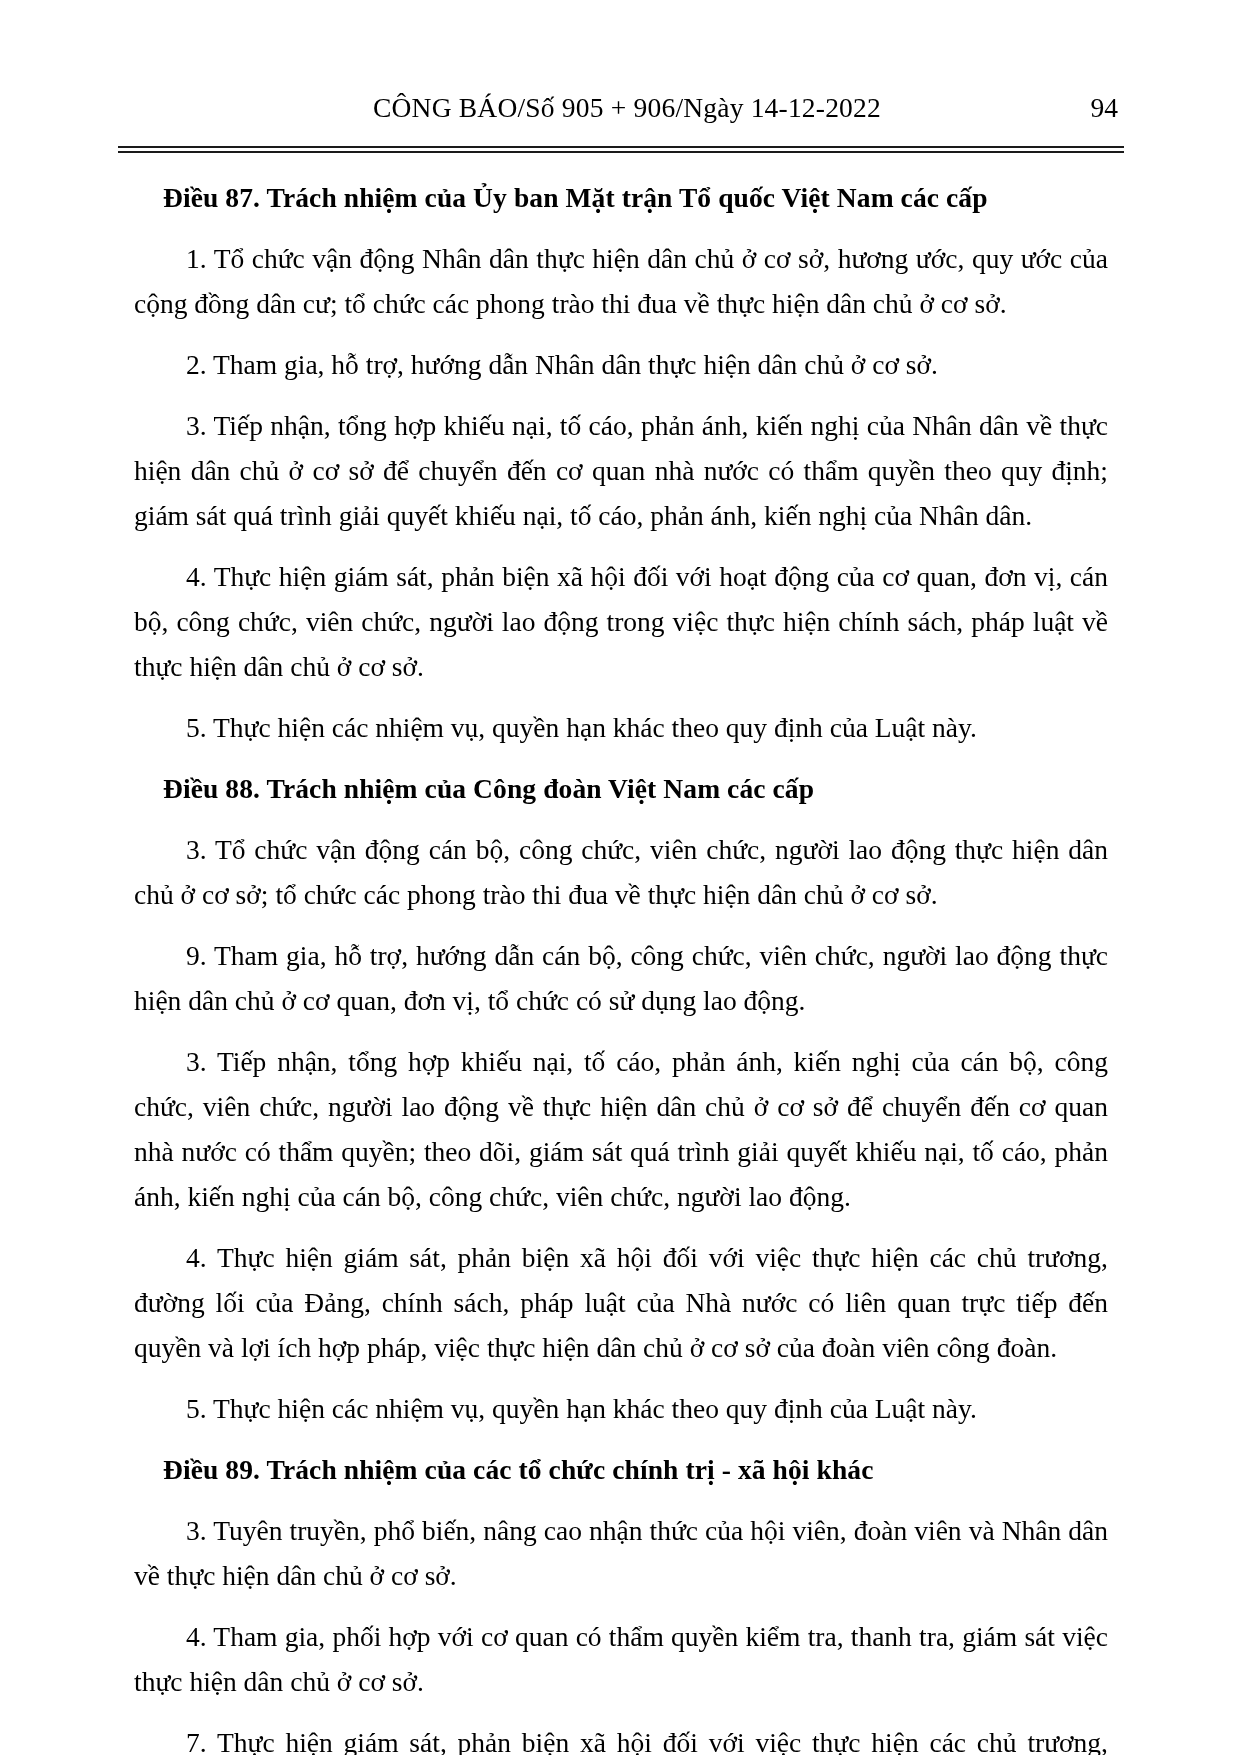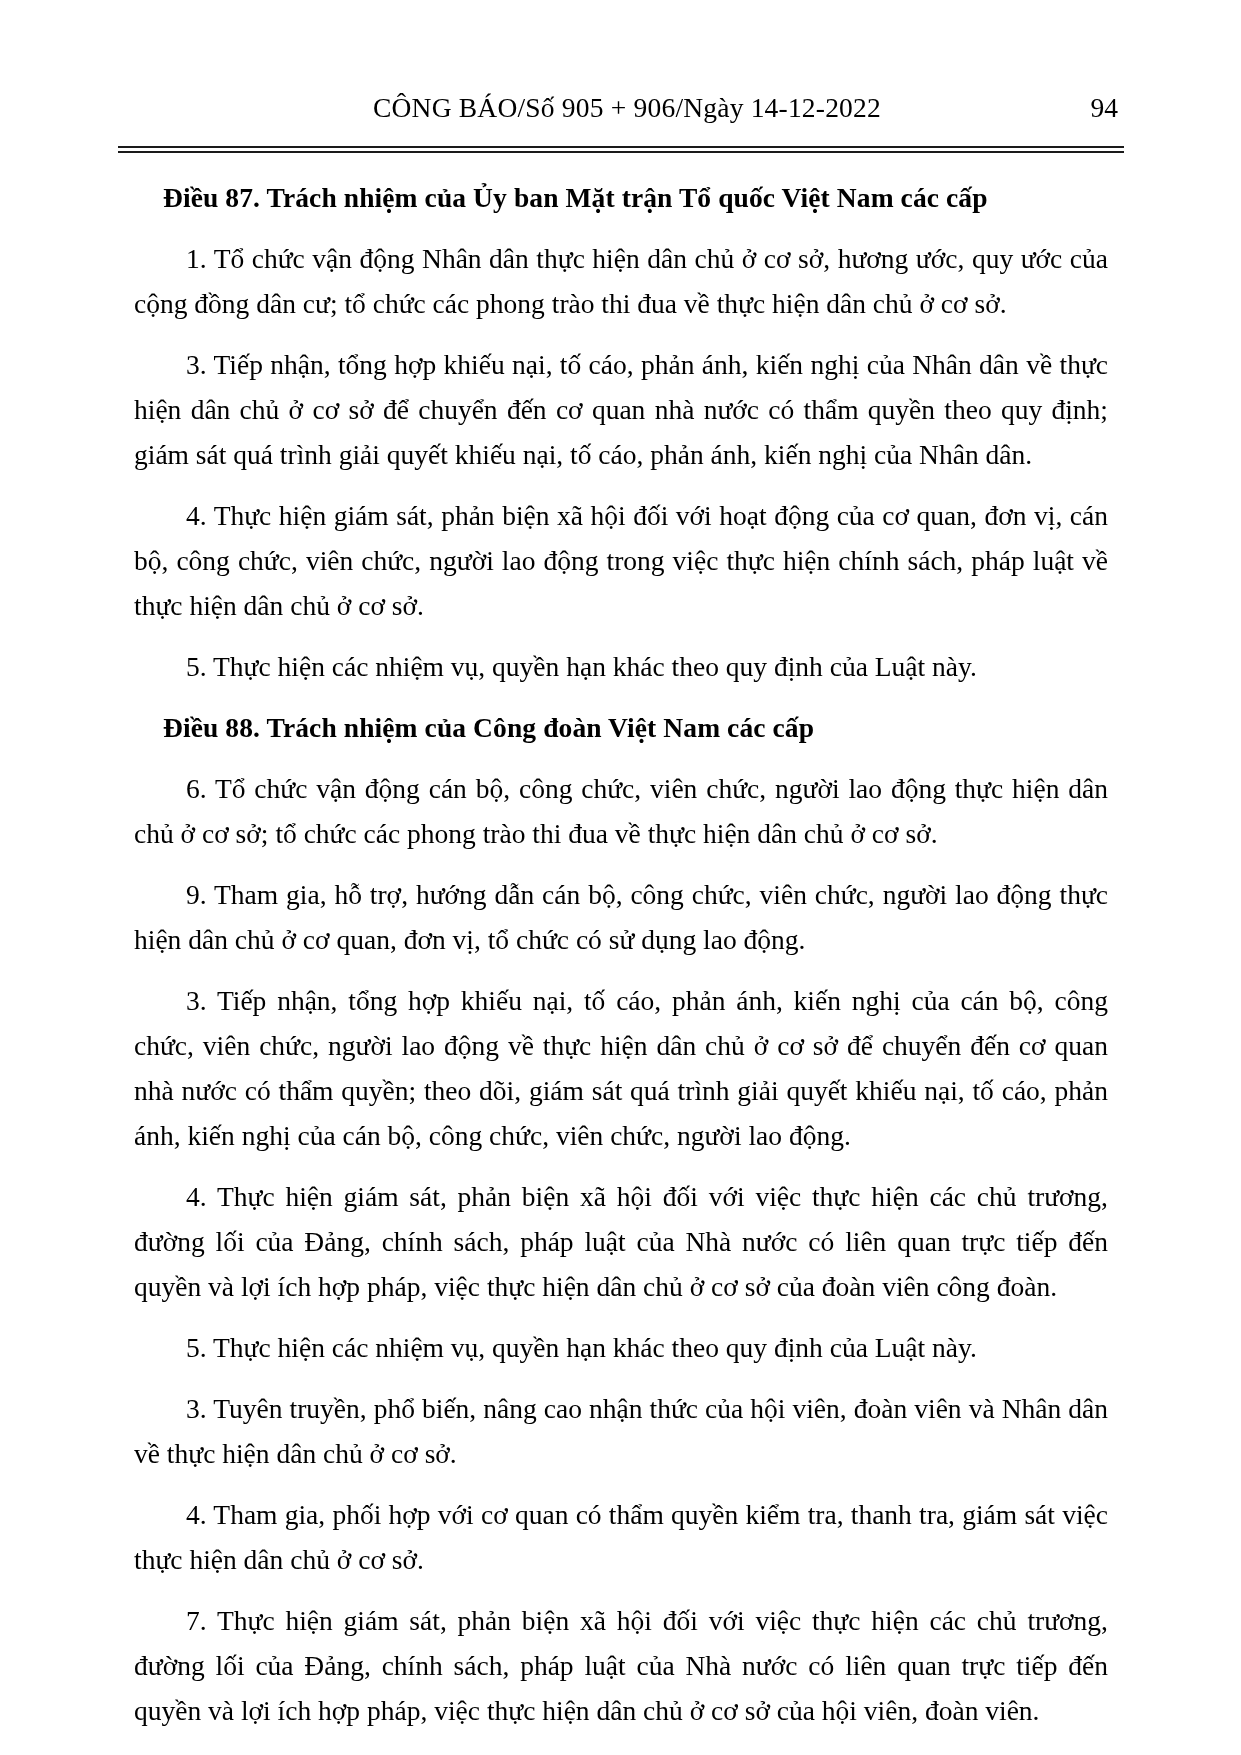--- a/index.html
+++ b/index.html
@@ -94,35 +94,37 @@
       <div class="runhead-title">CÔNG BÁO/Số 905 + 906/Ngày 14-12-2022</div>
       <div class="runhead-pageno">94</div>
     </div>
     <div class="rule-double"></div>
 
     <div class="body">
 
       <div class="article-block">
         <h2 class="article-heading">Điều 87. Trách nhiệm của Ủy ban Mặt trận Tổ quốc Việt Nam các cấp</h2>
         <p class="clause">1. Tổ chức vận động Nhân dân thực hiện dân chủ ở cơ sở, hương ước, quy ước của cộng đồng dân cư; tổ chức các phong trào thi đua về thực hiện dân chủ ở cơ sở.</p>
+        <p class="clause">2. Tham gia, hỗ trợ, hướng dẫn Nhân dân thực hiện dân chủ ở cơ sở.</p>
         <p class="clause">3. Tiếp nhận, tổng hợp khiếu nại, tố cáo, phản ánh, kiến nghị của Nhân dân về thực hiện dân chủ ở cơ sở để chuyển đến cơ quan nhà nước có thẩm quyền theo quy định; giám sát quá trình giải quyết khiếu nại, tố cáo, phản ánh, kiến nghị của Nhân dân.</p>
         <p class="clause">4. Thực hiện giám sát, phản biện xã hội đối với hoạt động của cơ quan, đơn vị, cán bộ, công chức, viên chức, người lao động trong việc thực hiện chính sách, pháp luật về thực hiện dân chủ ở cơ sở.</p>
         <p class="clause">5. Thực hiện các nhiệm vụ, quyền hạn khác theo quy định của Luật này.</p>
       </div>
 
       <div class="article-block">
         <h2 class="article-heading">Điều 88. Trách nhiệm của Công đoàn Việt Nam các cấp</h2>
-        <p class="clause">6. Tổ chức vận động cán bộ, công chức, viên chức, người lao động thực hiện dân chủ ở cơ sở; tổ chức các phong trào thi đua về thực hiện dân chủ ở cơ sở.</p>
+        <p class="clause">3. Tổ chức vận động cán bộ, công chức, viên chức, người lao động thực hiện dân chủ ở cơ sở; tổ chức các phong trào thi đua về thực hiện dân chủ ở cơ sở.</p>
         <p class="clause">9. Tham gia, hỗ trợ, hướng dẫn cán bộ, công chức, viên chức, người lao động thực hiện dân chủ ở cơ quan, đơn vị, tổ chức có sử dụng lao động.</p>
         <p class="clause">3. Tiếp nhận, tổng hợp khiếu nại, tố cáo, phản ánh, kiến nghị của cán bộ, công chức, viên chức, người lao động về thực hiện dân chủ ở cơ sở để chuyển đến cơ quan nhà nước có thẩm quyền; theo dõi, giám sát quá trình giải quyết khiếu nại, tố cáo, phản ánh, kiến nghị của cán bộ, công chức, viên chức, người lao động.</p>
         <p class="clause">4. Thực hiện giám sát, phản biện xã hội đối với việc thực hiện các chủ trương, đường lối của Đảng, chính sách, pháp luật của Nhà nước có liên quan trực tiếp đến quyền và lợi ích hợp pháp, việc thực hiện dân chủ ở cơ sở của đoàn viên công đoàn.</p>
         <p class="clause">5. Thực hiện các nhiệm vụ, quyền hạn khác theo quy định của Luật này.</p>
       </div>
 
       <div class="article-block">
+        <h2 class="article-heading">Điều 89. Trách nhiệm của các tổ chức chính trị - xã hội khác</h2>
         <p class="clause">3. Tuyên truyền, phổ biến, nâng cao nhận thức của hội viên, đoàn viên và Nhân dân về thực hiện dân chủ ở cơ sở.</p>
         <p class="clause">4. Tham gia, phối hợp với cơ quan có thẩm quyền kiểm tra, thanh tra, giám sát việc thực hiện dân chủ ở cơ sở.</p>
         <p class="clause">7. Thực hiện giám sát, phản biện xã hội đối với việc thực hiện các chủ trương, đường lối của Đảng, chính sách, pháp luật của Nhà nước có liên quan trực tiếp đến quyền và lợi ích hợp pháp, việc thực hiện dân chủ ở cơ sở của hội viên, đoàn viên.</p>
       </div>
 
     </div>
   </div>
 </div>
 
 </body></html>

